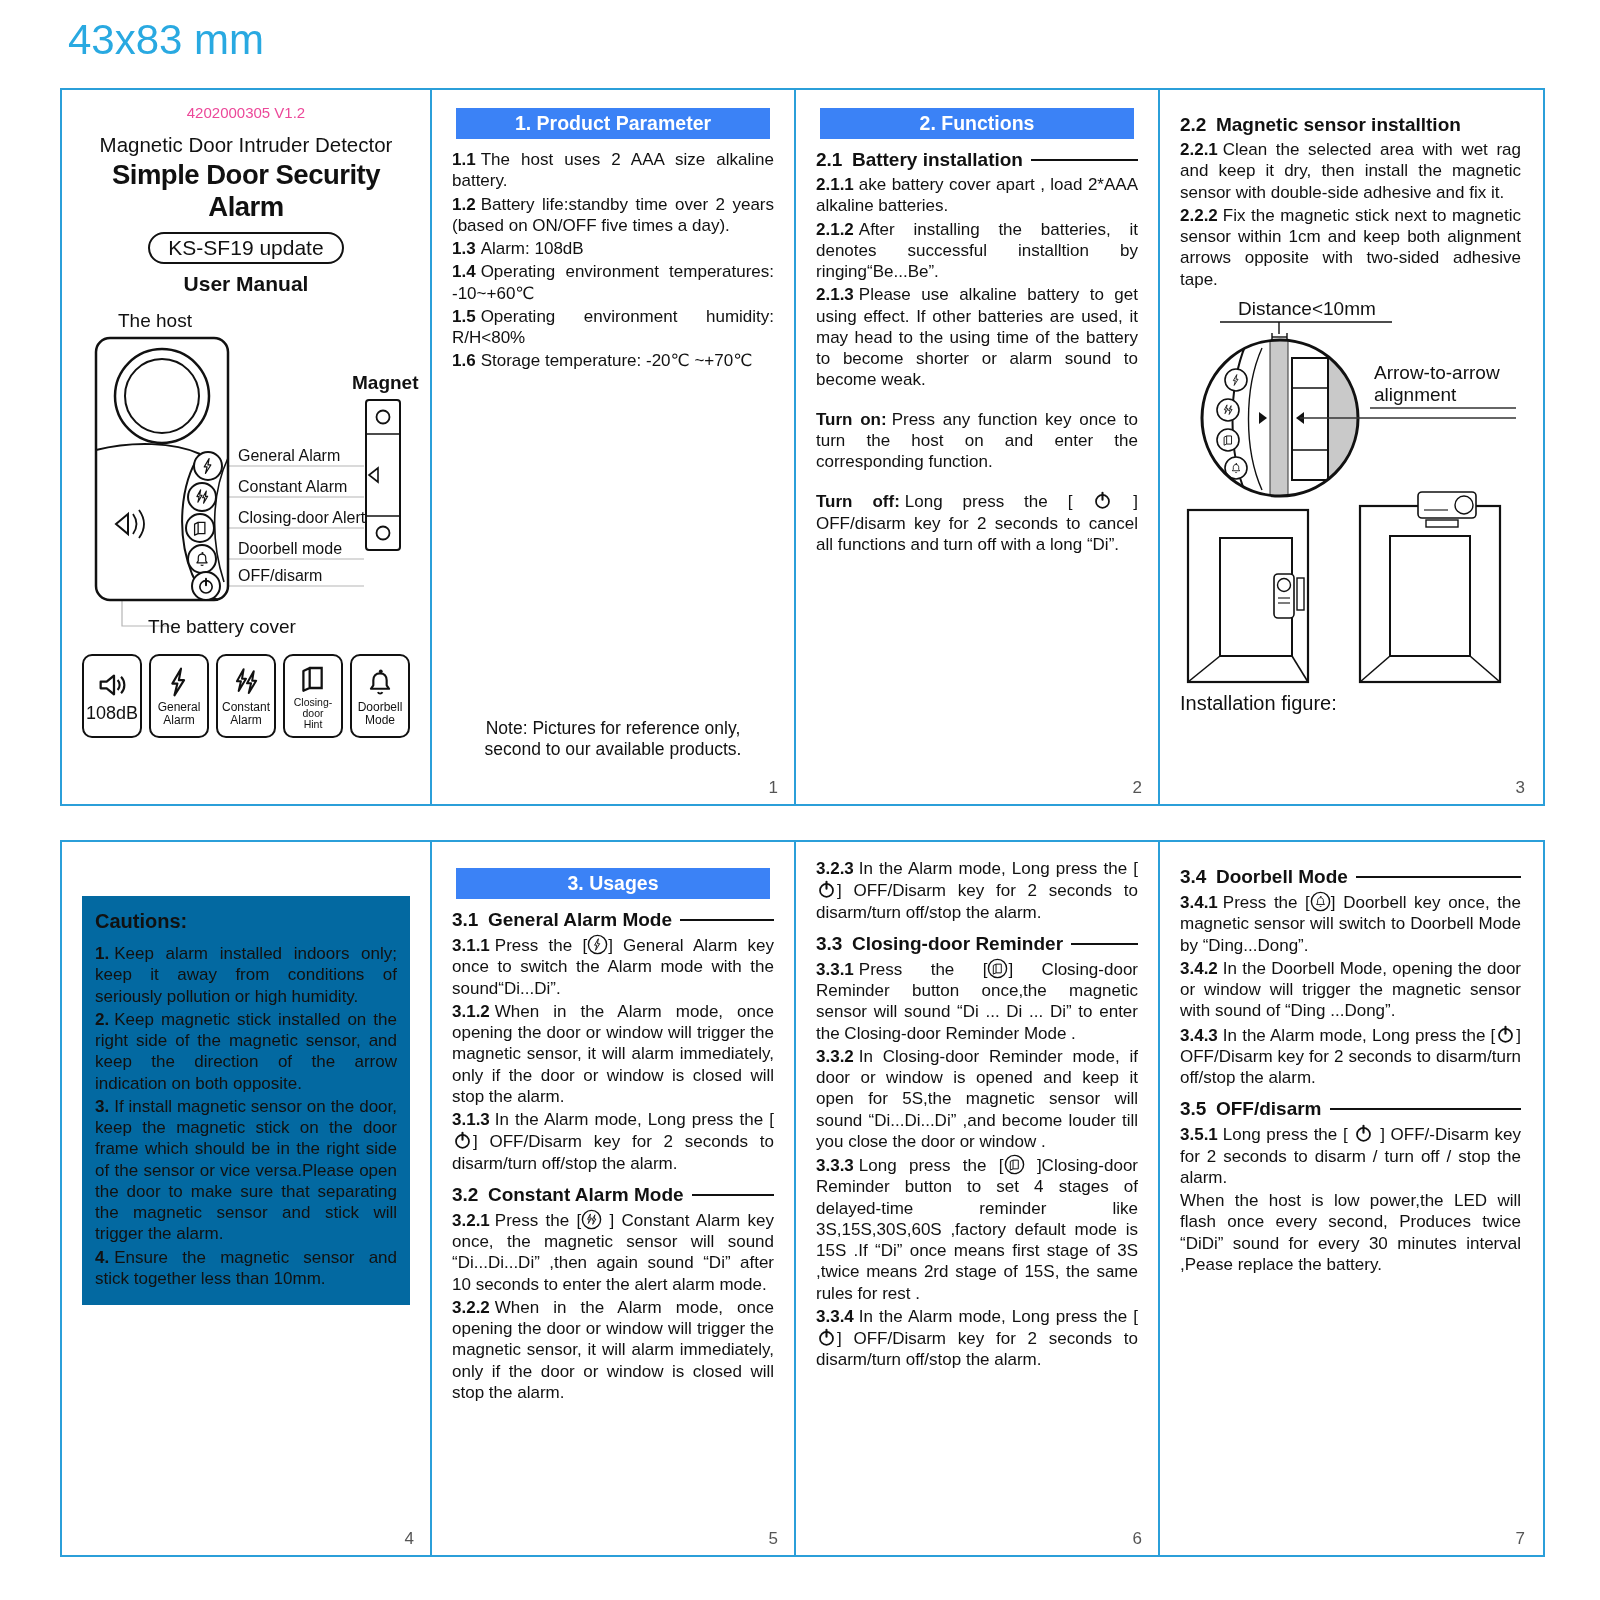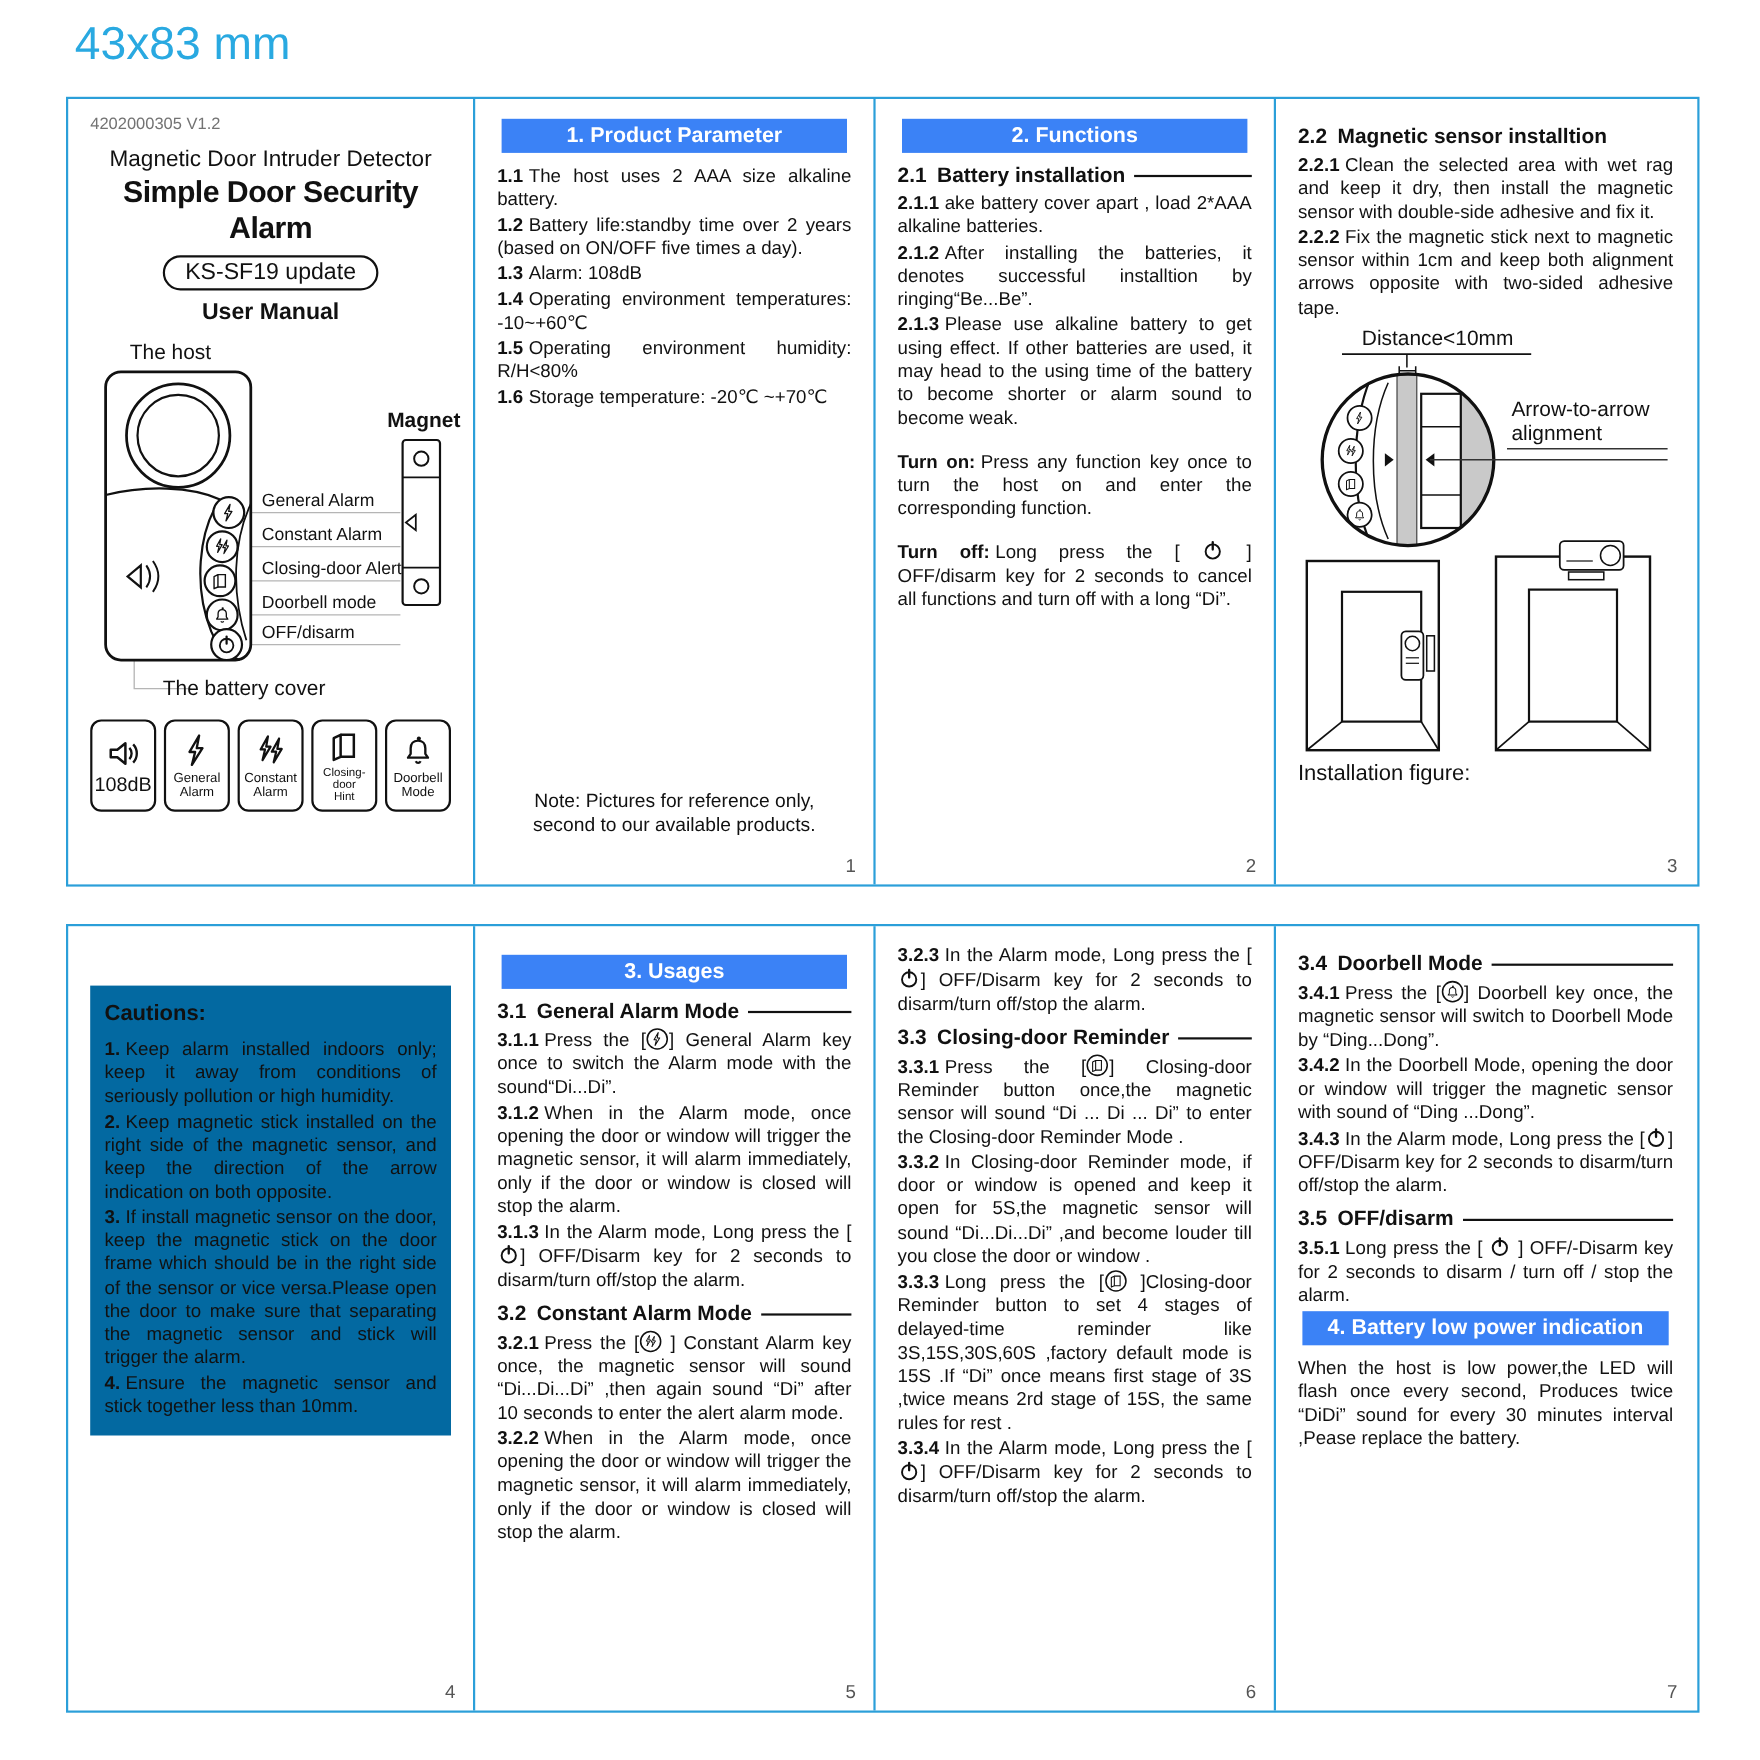--- a/index.html
+++ b/index.html
@@ -15,21 +15,21 @@
   .secbar{background:#3b82f6;color:#fff;font-weight:bold;font-size:19.5px;text-align:center;padding:4px 2px;margin:4px 4px 10px;}
   .subhead{display:flex;align-items:center;font-weight:bold;font-size:19px;margin:10px 0 3px;}
   .subhead .rule{flex:1;border-top:2px solid #111;margin-left:8px;}
   .para{font-size:17px;line-height:1.25;margin:2px 0;text-align:justify;}
   .para b.num{margin-right:5px;}
   .lead-p{margin-top:18px;}
   .cautitle{font-weight:bold;font-size:20px;margin:2px 0 10px;}
   .note{position:absolute;left:0;right:0;bottom:44px;text-align:center;font-size:17.5px;white-space:pre-line;}
   .ticon{width:21px;height:21px;vertical-align:-4px;}
   
-  .version{text-align:left;font-size:15px;color:#737373;margin-bottom:12px;}
+  .version{text-align:center;font-size:15px;color:#ec4899;margin-bottom:12px;}
   .c-sub{text-align:center;font-size:20.5px;margin-bottom:2px;}
   .c-title{text-align:center;font-size:27.5px;font-weight:bold;letter-spacing:-.5px;}
   .c-pill-wrap{text-align:center;margin:9px 0 4px;}
   .c-pill{display:inline-block;border:2.5px solid #111;border-radius:20px;padding:2px 18px;font-size:21px;}
   .c-doc{text-align:center;font-size:21px;font-weight:bold;margin-top:8px;}
   .hostfig{position:relative;height:334px;margin-top:14px;}
   .hostfig .lbl{position:absolute;font-size:19px;}
   .host-lbl{left:36px;top:0;font-weight:normal;}
   .magnet-lbl{left:270px;top:62px;font-weight:bold;}
   .battery-lbl{left:66px;top:306px;}
@@ -403,18 +403,17 @@
         <p class="para"><b class="num">3.4.3</b>In the Alarm mode, Long press the [<svg class="ticon">
             <use href="#ic-power"></use>
           </svg>] OFF/Disarm key for 2 seconds to disarm/turn off/stop the alarm.</p>
         <div class="subhead">
           <span>3.5 OFF/disarm</span>
           <span class="rule"></span>
         </div>
         <p class="para"><b class="num">3.5.1</b>Long press the [ <svg class="ticon">
             <use href="#ic-power"></use>
           </svg> ] OFF/-Disarm key for 2 seconds to disarm / turn off / stop the alarm.</p>
-        <div class="secbar">4. Battery low power indication</div>
         <p class="para">When the host is low power,the LED will flash once every second, Produces twice “DiDi” sound for every 30 minutes interval ,Pease replace the battery.</p>
       </div>
     <span class="pagenum">7</span>
   </section>
 </div>
 
 </body></html>

